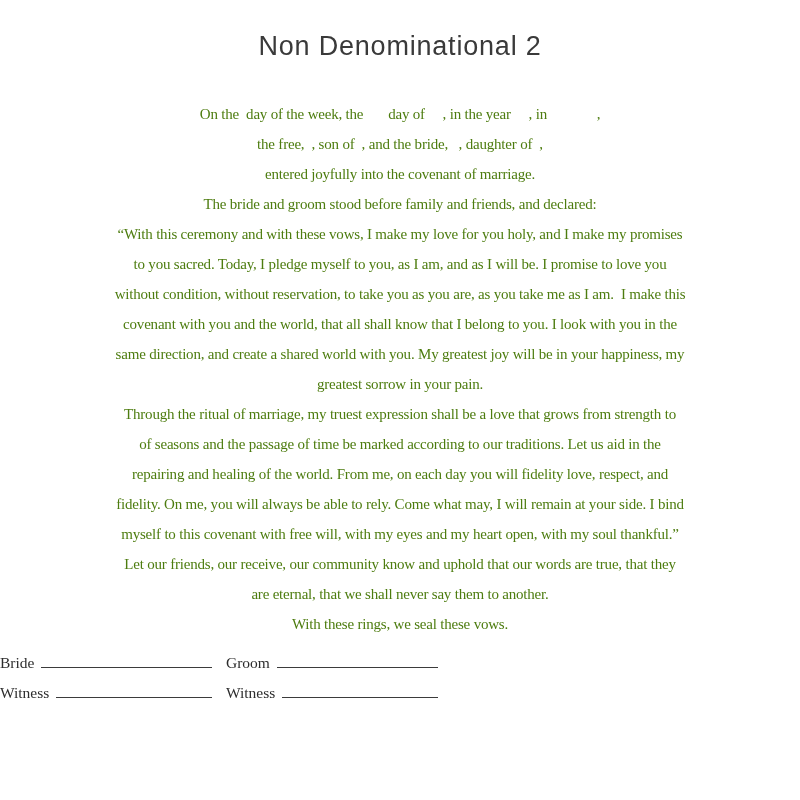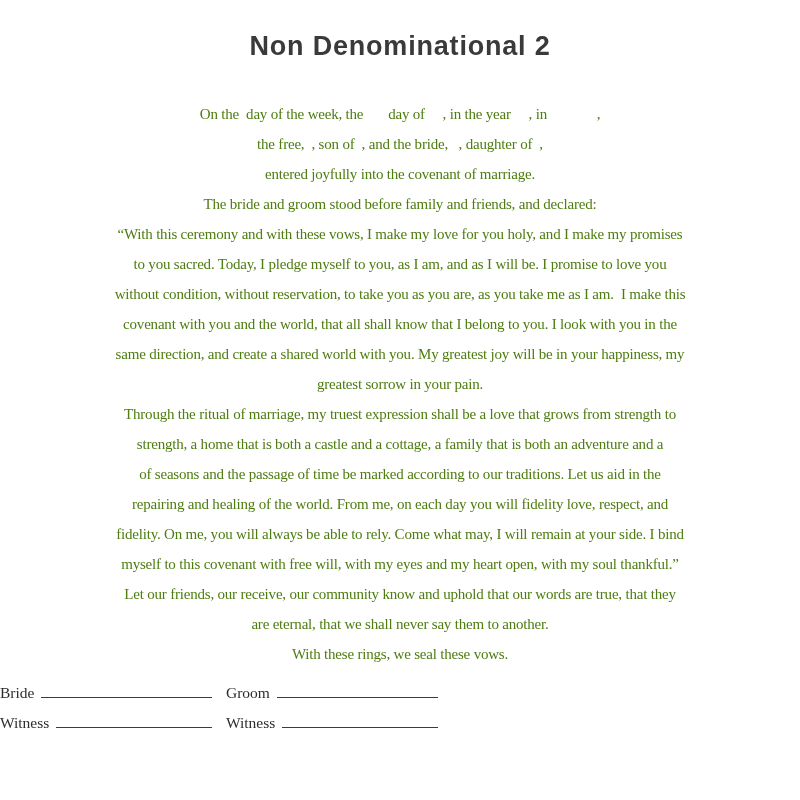--- a/index.html
+++ b/index.html
@@ -13,21 +13,21 @@
     height: 800px;
     background: #ffffff;
     overflow: hidden;
     font-family: "Liberation Serif", serif;
   }
   .title {
     margin: 0;
     padding-top: 31px;
     text-align: center;
     font-family: "Liberation Sans", sans-serif;
-    font-weight: 700;
+    font-weight: 400;
     font-size: 27px;
     letter-spacing: 0.8px;
     color: #3a3a3a;
   }
   .vow-lines {
     margin-top: 37px;
     text-align: center;
   }
   .vow-line {
     white-space: pre;
@@ -79,21 +79,20 @@
       <div class="vow-line">the free,  , son of  , and the bride,   , daughter of  ,</div>
       <div class="vow-line">entered joyfully into the covenant of marriage.</div>
       <div class="vow-line">The bride and groom stood before family and friends, and declared:</div>
       <div class="vow-line">“With this ceremony and with these vows, I make my love for you holy, and I make my promises</div>
       <div class="vow-line">to you sacred. Today, I pledge myself to you, as I am, and as I will be. I promise to love you</div>
       <div class="vow-line">without condition, without reservation, to take you as you are, as you take me as I am.  I make this</div>
       <div class="vow-line">covenant with you and the world, that all shall know that I belong to you. I look with you in the</div>
       <div class="vow-line">same direction, and create a shared world with you. My greatest joy will be in your happiness, my</div>
       <div class="vow-line">greatest sorrow in your pain.</div>
       <div class="vow-line">Through the ritual of marriage, my truest expression shall be a love that grows from strength to</div>
-      <div class="vow-line">strength, a home that is both a castle and a cottage, a family that is both an adventure and a</div>
       <div class="vow-line">of seasons and the passage of time be marked according to our traditions. Let us aid in the</div>
       <div class="vow-line">repairing and healing of the world. From me, on each day you will fidelity love, respect, and</div>
       <div class="vow-line">fidelity. On me, you will always be able to rely. Come what may, I will remain at your side. I bind</div>
       <div class="vow-line">myself to this covenant with free will, with my eyes and my heart open, with my soul thankful.”</div>
       <div class="vow-line">Let our friends, our receive, our community know and uphold that our words are true, that they</div>
       <div class="vow-line">are eternal, that we shall never say them to another.</div>
       <div class="vow-line">With these rings, we seal these vows.</div>
     </div>
 
   <div class="signature-section" id="signature-section">

